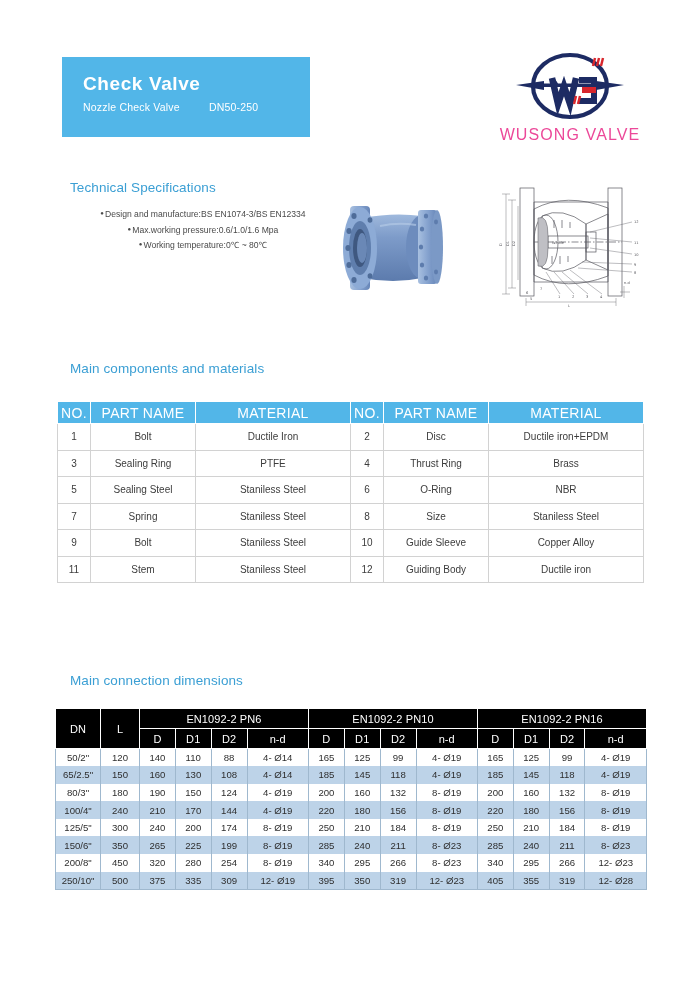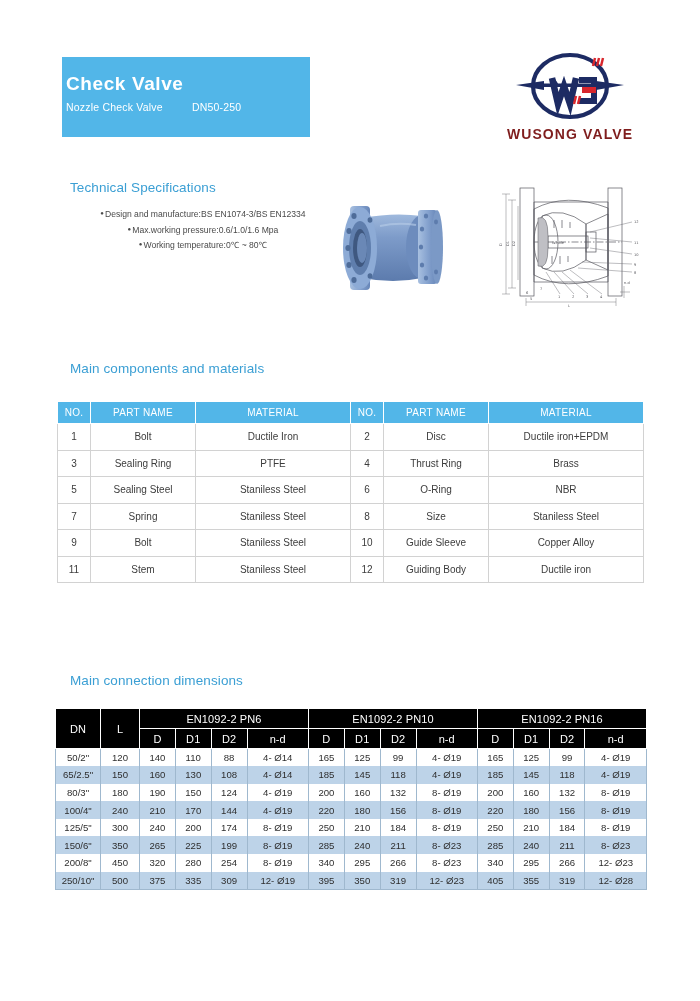--- a/index.html
+++ b/index.html
@@ -20,21 +20,21 @@
     left: 0; top: 0;
     width: 700px;
     height: 160px;
   }
   .title-banner {
     position: absolute;
     left: 62px; top: 57px;
     width: 248px;
     height: 80px;
     background: #52b6e8;
-    padding: 14px 0 0 4px;
+    padding: 14px 0 0 21px;
   }
   .title-main {
     font-size: 19px;
     font-weight: bold;
     color: #ffffff;
     letter-spacing: 0.6px;
     line-height: 26px;
   }
   .title-sub {
     font-size: 10.5px;
@@ -46,23 +46,23 @@
 
   
   .logo-block {
     position: absolute;
     left: 494px; top: 52px;
     width: 152px;
     text-align: center;
   }
   .logo-mark { width: 152px; height: 72px; display: block; }
   .logo-text {
-    font-size: 14px;
-    font-weight: bold;
-    color: #7f1d1d;
+    font-size: 16px;
+    font-weight: normal;
+    color: #ec4899;
     letter-spacing: 1.1px;
     margin-top: 2px;
   }
 
   
   .section-heading {
     position: absolute;
     font-size: 13.5px;
     color: #3b9fd4;
     letter-spacing: 0.1px;
@@ -118,21 +118,21 @@
   }
 
   
   #materials-table {
     left: 57px; top: 401px;
     width: 587px;
   }
   #materials-table th {
     background: #52b6e8;
     color: #ffffff;
-    font-size: 10px;
+    font-size: 14px;
     height: 22px;
     letter-spacing: 0.3px;
   }
   #materials-table td {
     background: #ffffff;
     color: #3c3c3c;
     font-size: 10px;
     height: 26.5px;
     border: 1px solid #d2d2d2;
   }

